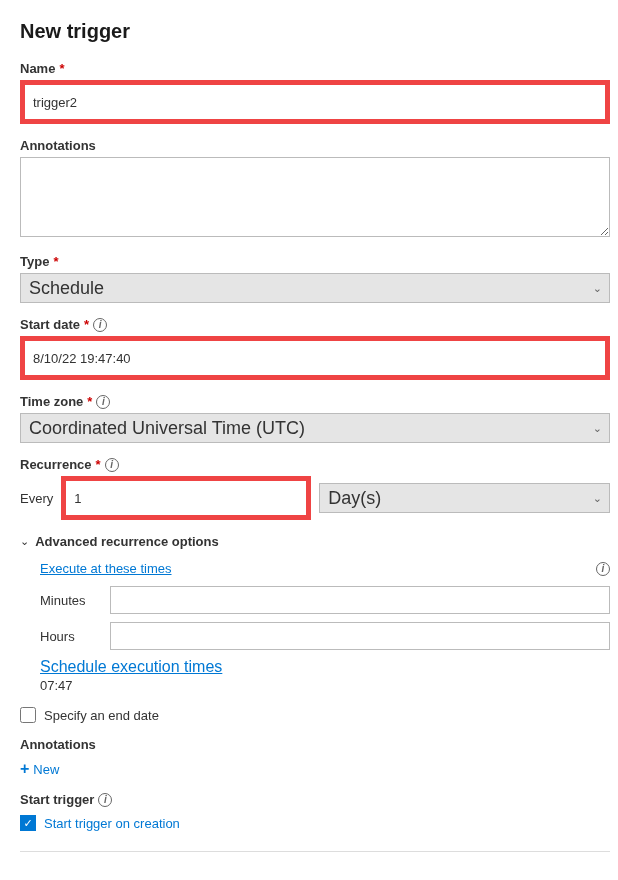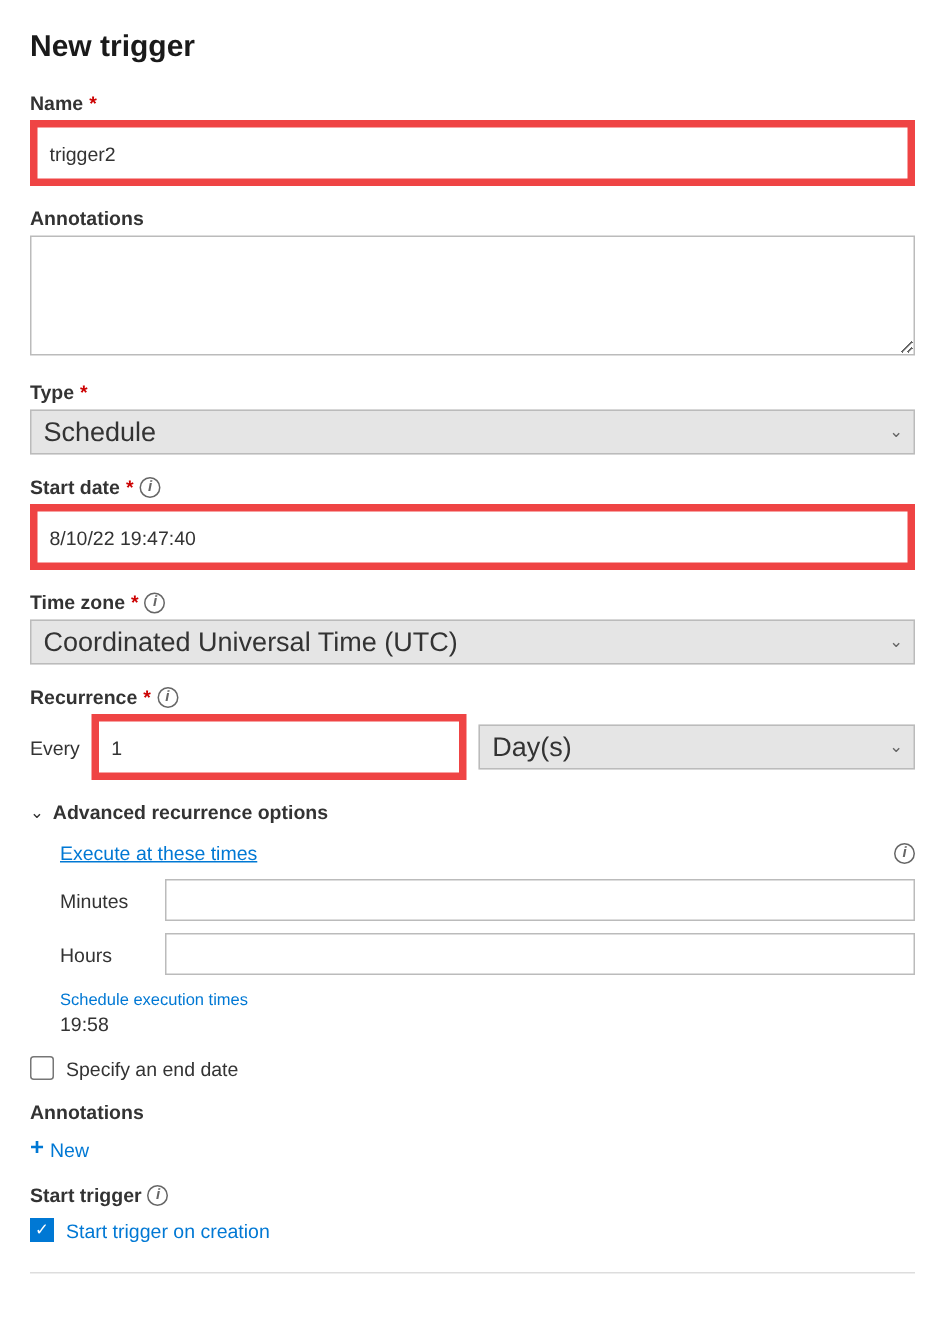--- a/index.html
+++ b/index.html
@@ -164,22 +164,23 @@
       flex: 1;
       height: 28px;
       border: 1px solid #bbb;
       padding: 4px 8px;
       font-size: 13px;
       color: #333;
       outline: none;
     }
     .schedule-link {
       color: #0078d4;
-      cursor: pointer;
-      font-size: 11px;
+      text-decoration: underline;
+      cursor: pointer;
+      font-size: 16px;
       font-weight: 400;
     }
     .schedule-time {
       font-size: 13px;
       color: #333;
       margin-top: 2px;
     }
     .end-date-row {
       display: flex;
       align-items: center;
@@ -387,21 +388,21 @@
           <input type="text" class="hm-input" style="">
         </div>
         <div class="hm-row">
           <span class="hm-label">Hours</span>
           <input type="text" class="hm-input" style="">
         </div>
       </div>
 
       <div style="margin-top: 6px;">
         <span class="schedule-link">Schedule execution times</span>
-        <div class="schedule-time">19:58</div>
+        <div class="schedule-time">07:47</div>
       </div>
     </div>
   </div>
 
   <div class="end-date-row">
     <input type="checkbox" class="checkbox-input" style="">
     <span class="checkbox-label">Specify an end date</span>
   </div>
 
   <div class="annotations-section">

